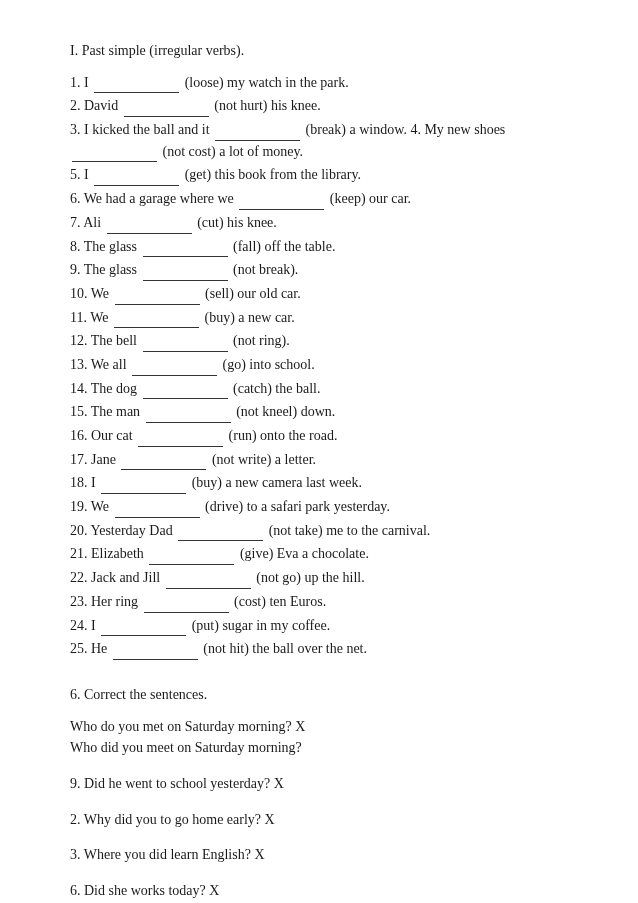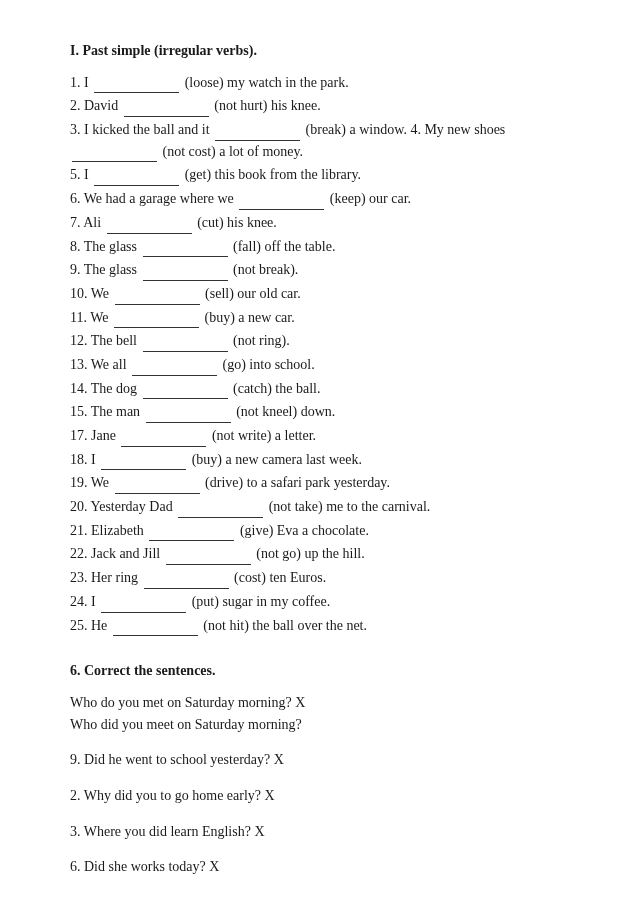--- a/index.html
+++ b/index.html
@@ -11,21 +11,21 @@
       background: #ffffff;
       font-family: "Times New Roman", Times, serif;
       font-size: 14px;
       color: #1a1a1a;
       width: 638px;
       min-height: 903px;
       padding: 40px 60px 40px 70px;
       line-height: 1.55;
     }
     .section-title {
-      font-weight: bold;
+      font-weight: normal;
       margin-bottom: 10px;
     }
     .exercise-list {
       margin-bottom: 8px;
     }
     .exercise-item {
       margin-bottom: 2px;
     }
     .blank {
       display: inline-block;
@@ -83,20 +83,23 @@
     <div class="exercise-item">
       13. We all <span class="blank"></span> (go) into school.
     </div>
     <div class="exercise-item">
       14. The dog <span class="blank"></span> (catch) the ball.
     </div>
     <div class="exercise-item">
       15. The man <span class="blank"></span> (not kneel) down.
     </div>
     <div class="exercise-item">
+      16. Our cat <span class="blank"></span> (run) onto the road.
+    </div>
+    <div class="exercise-item">
       17. Jane <span class="blank"></span> (not write) a letter.
     </div>
     <div class="exercise-item">
       18. I <span class="blank"></span> (buy) a new camera last week.
     </div>
     <div class="exercise-item">
       19. We <span class="blank"></span> (drive) to a safari park yesterday.
     </div>
     <div class="exercise-item">
       20. Yesterday Dad <span class="blank"></span> (not take) me to the carnival.

